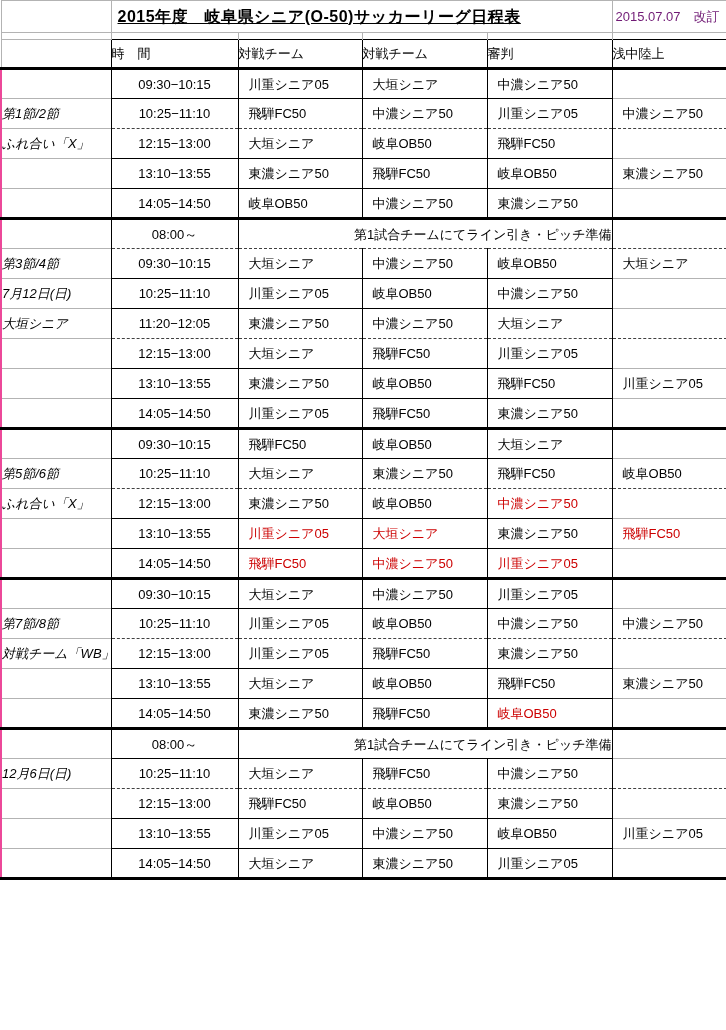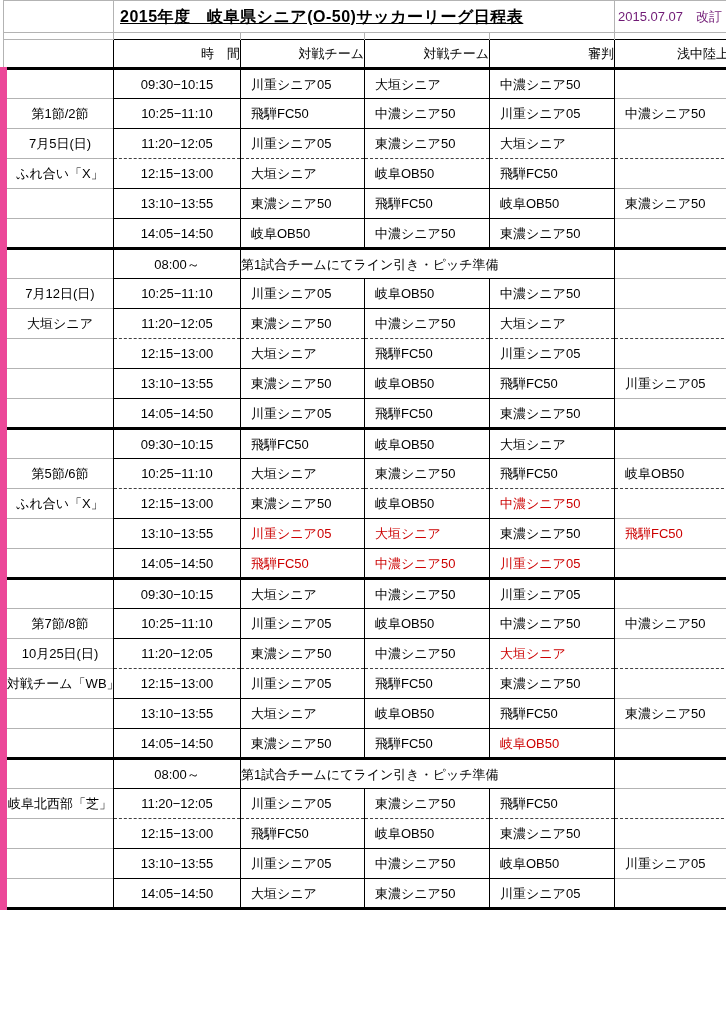--- a/index.html
+++ b/index.html
@@ -21,31 +21,31 @@
   tr.header-row { height:29px; }
 
   td.corner     { border-left:1px solid #b3b3b3; border-top:1px solid #b3b3b3; }
   td.title-cell { border-left:1px solid #b3b3b3; border-top:1px solid #b3b3b3; padding-left:6px; vertical-align:middle; }
   .title-text   { font-weight:bold; font-size:16px; text-decoration:underline; letter-spacing:0.5px; }
   td.rev-cell   { border-left:1px solid #b3b3b3; border-top:1px solid #b3b3b3; border-right:1px solid #b3b3b3;
                   color:#701a75; padding-left:3px; vertical-align:middle; }
   tr.spacer-row td { border-left:1px solid #b3b3b3; border-top:1px solid #b3b3b3; }
   tr.spacer-row td:last-child { border-right:1px solid #b3b3b3; }
   td.hl { border-left:1px solid #b3b3b3; border-top:1px solid #b3b3b3; }
-  td.hc { border-left:1px solid #000; border-top:1px solid #000; text-align:right; vertical-align:middle; }
+  td.hc { border-left:1px solid #000; border-top:1px solid #000; text-align:left; vertical-align:middle; }
   td.hc:last-child { border-right:1px solid #000; }
 
   
   tr.r { height:30px; }
   tr.r td { vertical-align:middle; }
-  td.lbl  { border-left:7px solid #ec4899; border-top:1px solid #b3b3b3; text-align:center; }
+  td.lbl  { border-left:2px solid #ec4899; border-top:1px solid #b3b3b3; text-align:left;font-style:italic; }
   td.time { border-left:1px solid #000; border-top:1px solid #000; text-align:center; }
   td.cell { border-left:1px solid #000; border-top:1px solid #000; padding-left:10px; }
   td.resp { border-left:1px solid #000; border-top:1px solid #b3b3b3; border-right:1px solid #000; padding-left:10px; }
-  td.prep-note { border-left:1px solid #000; border-top:1px solid #000; text-align:left; padding-left:0; }
+  td.prep-note { border-left:1px solid #000; border-top:1px solid #000; text-align:right; padding-left:0; }
 
   tr.sec-start td { border-top:3px solid #000; }
   tr.dash td.time, tr.dash td.cell, tr.dash td.prep-note, tr.dash td.resp { border-top:1px dashed #404040; }
   td.red { color:#cc0000; }
 </style>
 </head>
 <body>
 
 <table class="sched">
   <colgroup>
@@ -93,28 +93,20 @@
         <td class="resp"></td>
       </tr>
       <tr class="r">
         <td class="lbl">第1節/2節</td>
         <td class="time">10:25−11:10</td>
         <td class="cell">飛騨FC50</td>
         <td class="cell">中濃シニア50</td>
         <td class="cell">川重シニア05</td>
         <td class="resp">中濃シニア50</td>
       </tr>
-      <tr class="r">
-        <td class="lbl">7月5日(日)</td>
-        <td class="time">11:20−12:05</td>
-        <td class="cell">川重シニア05</td>
-        <td class="cell">東濃シニア50</td>
-        <td class="cell">大垣シニア</td>
-        <td class="resp"></td>
-      </tr>
       <tr class="r dash">
         <td class="lbl">ふれ合い「X」</td>
         <td class="time">12:15−13:00</td>
         <td class="cell">大垣シニア</td>
         <td class="cell">岐阜OB50</td>
         <td class="cell">飛騨FC50</td>
         <td class="resp"></td>
       </tr>
       <tr class="r">
         <td class="lbl"></td>
@@ -130,20 +122,28 @@
         <td class="cell">岐阜OB50</td>
         <td class="cell">中濃シニア50</td>
         <td class="cell">東濃シニア50</td>
         <td class="resp"></td>
       </tr>
       <tr class="r sec-start">
         <td class="lbl"></td>
         <td class="time">08:00～</td>
         <td class="prep-note" colspan="3">第1試合チームにてライン引き・ピッチ準備</td>
         <td class="resp"></td>
+      </tr>
+      <tr class="r dash">
+        <td class="lbl">第3節/4節</td>
+        <td class="time">09:30−10:15</td>
+        <td class="cell">大垣シニア</td>
+        <td class="cell">中濃シニア50</td>
+        <td class="cell">岐阜OB50</td>
+        <td class="resp">大垣シニア</td>
       </tr>
       <tr class="r">
         <td class="lbl">7月12日(日)</td>
         <td class="time">10:25−11:10</td>
         <td class="cell">川重シニア05</td>
         <td class="cell">岐阜OB50</td>
         <td class="cell">中濃シニア50</td>
         <td class="resp"></td>
       </tr>
       <tr class="r">
@@ -227,28 +227,20 @@
         <td class="resp"></td>
       </tr>
       <tr class="r">
         <td class="lbl">第7節/8節</td>
         <td class="time">10:25−11:10</td>
         <td class="cell">川重シニア05</td>
         <td class="cell">岐阜OB50</td>
         <td class="cell">中濃シニア50</td>
         <td class="resp">中濃シニア50</td>
       </tr>
-      <tr class="r">
-        <td class="lbl">10月25日(日)</td>
-        <td class="time">11:20−12:05</td>
-        <td class="cell">東濃シニア50</td>
-        <td class="cell">中濃シニア50</td>
-        <td class="cell red">大垣シニア</td>
-        <td class="resp"></td>
-      </tr>
       <tr class="r dash">
         <td class="lbl">対戦チーム「WB」</td>
         <td class="time">12:15−13:00</td>
         <td class="cell">川重シニア05</td>
         <td class="cell">飛騨FC50</td>
         <td class="cell">東濃シニア50</td>
         <td class="resp"></td>
       </tr>
       <tr class="r">
         <td class="lbl"></td>
@@ -266,25 +258,25 @@
         <td class="cell red">岐阜OB50</td>
         <td class="resp"></td>
       </tr>
       <tr class="r sec-start">
         <td class="lbl"></td>
         <td class="time">08:00～</td>
         <td class="prep-note" colspan="3">第1試合チームにてライン引き・ピッチ準備</td>
         <td class="resp"></td>
       </tr>
       <tr class="r">
-        <td class="lbl">岐阜北西部「芝」</td>
-        <td class="time">11:20−12:05</td>
-        <td class="cell">川重シニア05</td>
-        <td class="cell">東濃シニア50</td>
-        <td class="cell">飛騨FC50</td>
+        <td class="lbl">12月6日(日)</td>
+        <td class="time">10:25−11:10</td>
+        <td class="cell">大垣シニア</td>
+        <td class="cell">飛騨FC50</td>
+        <td class="cell">中濃シニア50</td>
         <td class="resp"></td>
       </tr>
       <tr class="r dash">
         <td class="lbl"></td>
         <td class="time">12:15−13:00</td>
         <td class="cell">飛騨FC50</td>
         <td class="cell">岐阜OB50</td>
         <td class="cell">東濃シニア50</td>
         <td class="resp"></td>
       </tr>

